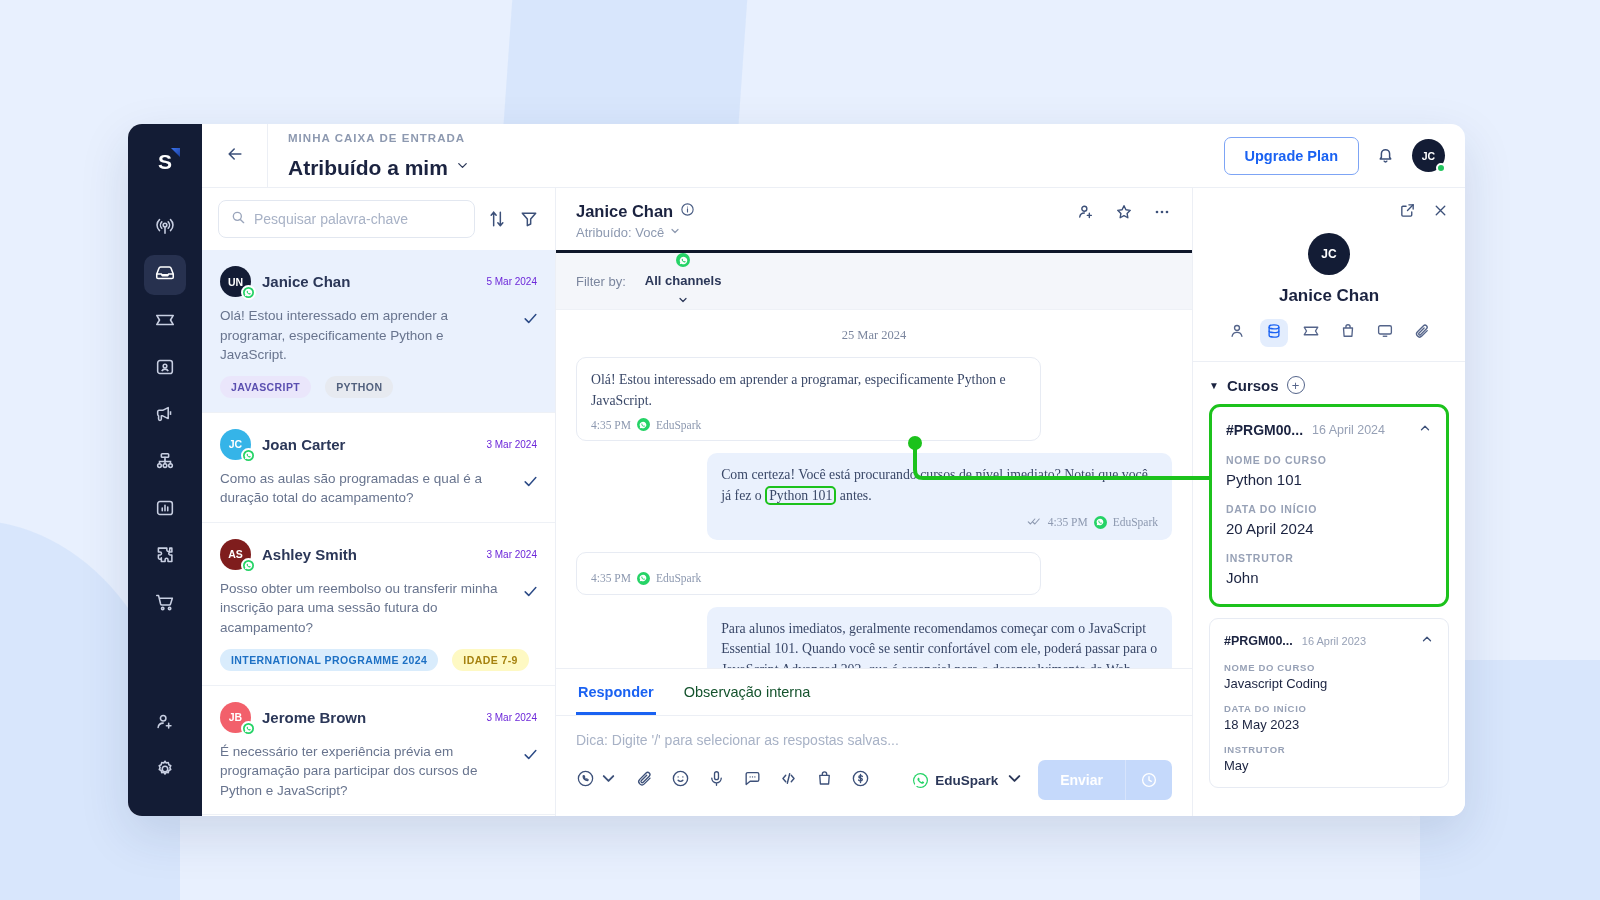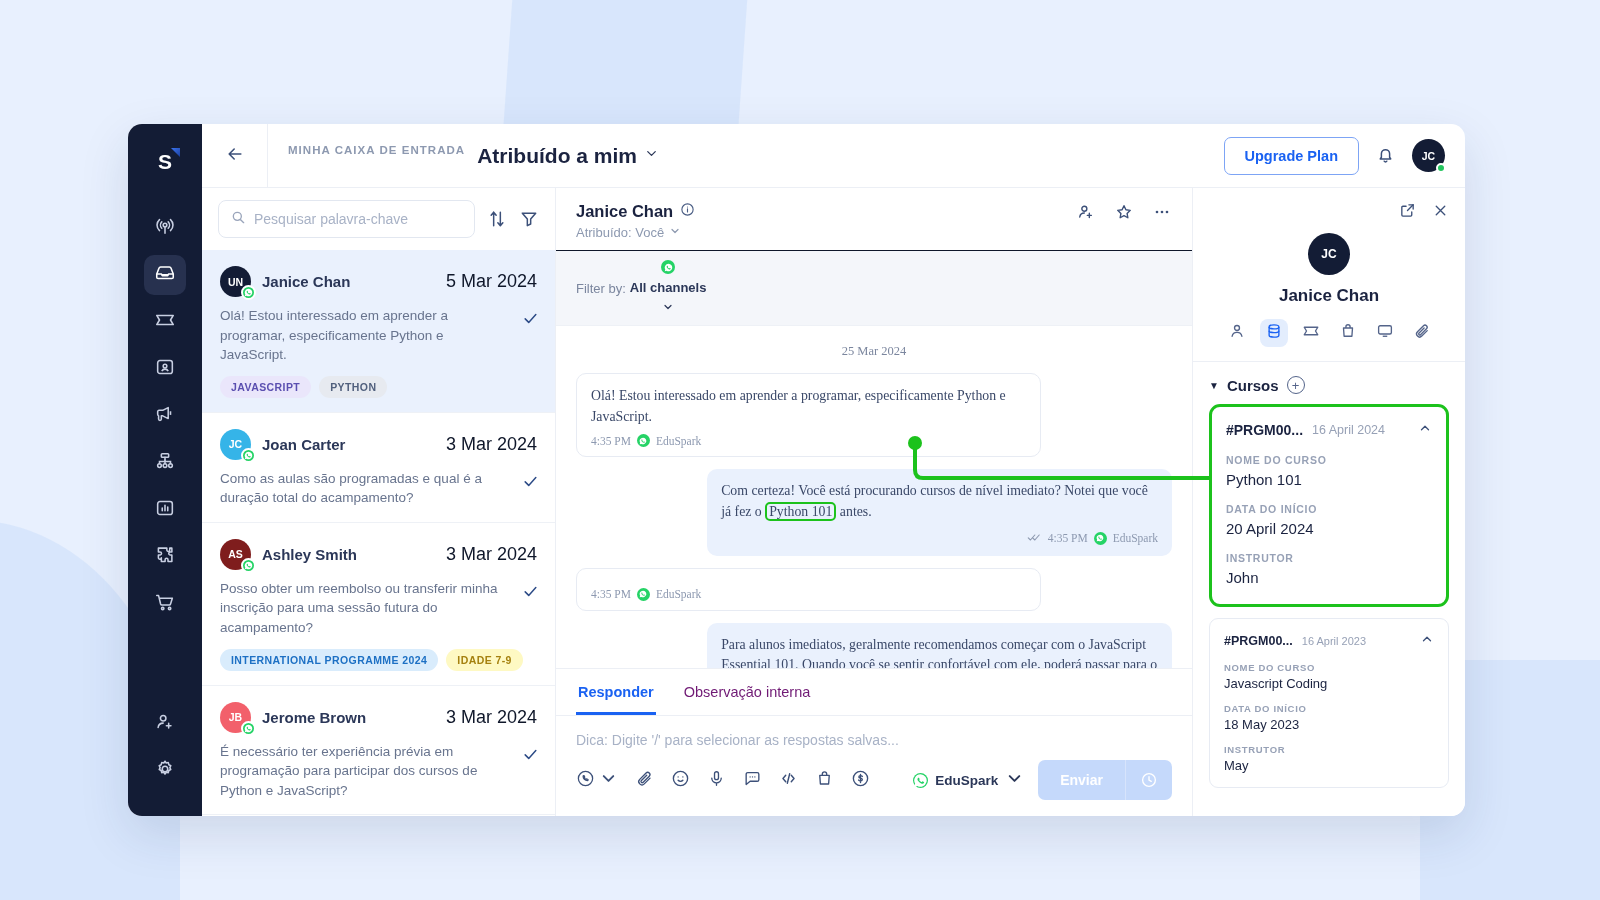--- a/index.html
+++ b/index.html
@@ -48,21 +48,21 @@
   .rail-btn svg { width: 22px; height: 22px; }
 
   
   #main-col { flex: 1 1 auto; display: flex; flex-direction: column; min-width: 0; }
 
   
   #topbar { height: 64px; flex: 0 0 64px; display: flex; align-items: center; border-bottom: 1px solid #eceff5; }
   #back-btn { width: 66px; height: 64px; display:flex; align-items:center; justify-content:center;
     color:#3c5079; cursor:pointer; border-right: 1px solid #eceff5; }
   #back-btn svg { width: 20px; height: 20px; }
-  #topbar-titles { padding-left: 20px; display:flex; flex-direction: row; justify-content:center; gap:12px; }
+  #topbar-titles { padding-left: 20px; display:flex; flex-direction: column; justify-content:center; gap:12px; }
   #inbox-eyebrow { font-size: 11.5px; letter-spacing: .09em; color: #8d99b0; font-weight: 600; }
   #inbox-title-row { display:flex; align-items:center; gap:7px; }
   #inbox-title { font-size: 21px; font-weight: 700; color: #1b2340; }
   #topbar-right { margin-left: auto; display:flex; align-items:center; gap: 16px; padding-right: 20px; }
   #upgrade-btn {
     border: 1px solid #7da4f5; color: #1a62f2; background: #fff;
     font-size: 14.5px; font-weight: 700; border-radius: 7px;
     padding: 10px 20px; cursor: pointer; font-family: inherit;
   }
   #bell-btn { color: #3c5079; cursor:pointer; display:flex; }
@@ -93,57 +93,57 @@
   #conv-list { flex:1 1 auto; overflow: hidden; }
   .conv-item { padding: 16px 18px 14px 18px; border-bottom: 1px solid #eef1f6; cursor:pointer; position: relative; }
   .conv-item.selected { background: #eaf1fd; }
   .conv-head { display:flex; align-items:center; gap:11px; }
   .conv-avatar { width: 31px; height: 31px; border-radius:50%; color:#fff; font-size: 10.5px; font-weight:700;
     display:flex; align-items:center; justify-content:center; position:relative; flex:0 0 31px; }
   .conv-avatar .wa { position:absolute; right:-5px; bottom:-3px; width:15px; height:15px; border-radius:50%;
     background:#25d366; border:2px solid #fff; display:flex; align-items:center; justify-content:center; }
   .conv-avatar .wa svg { width:9px; height:9px; color:#fff; }
   .conv-name { font-size: 15px; font-weight: 700; color: #2b3758; }
-  .conv-date { margin-left:auto; font-size: 18px; color: #0f172a; }
+  .conv-date { margin-left:auto; font-size: 10px; color: #6d28d9; }
   .conv-snippet { font-size: 13.5px; line-height: 1.45; color: #68748e; margin-top: 9px; padding-right: 38px; }
   .conv-check { position:absolute; right: 16px; top: 60px; color:#2b4a86; }
   .conv-check svg { width: 17px; height: 17px; }
-  .conv-tags { margin-top: 11px; display:flex; gap: 8px; flex-wrap: wrap; }
+  .conv-tags { margin-top: 11px; display:flex; gap: 14px; flex-wrap: wrap; }
   .tag { font-size: 10.5px; font-weight: 700; letter-spacing: .04em; padding: 5px 11px; border-radius: 20px; }
 
   
   #thread-col { flex: 1 1 auto; display:flex; flex-direction:column; min-width:0; border-right: 1px solid #eceff5; }
   #thread-head { padding: 14px 20px 10px 20px; display:flex; align-items:flex-start; }
   #thread-name-row { display:flex; align-items:center; gap:7px; }
   #thread-name { font-size: 16.5px; font-weight: 700; color:#1b2340; }
   #thread-assign { font-size: 13px; color:#8d99b0; margin-top:4px; display:flex; align-items:center; gap:5px; }
   #thread-head-actions { margin-left:auto; display:flex; align-items:center; gap:18px; color:#3c5079; }
   #thread-head-actions svg { width: 20px; height: 20px; }
 
-  #filter-bar { background:#f4f6fa; padding: 9px 20px; display:flex; align-items:center; gap:4px;
-    font-size: 13px; color:#7b869e; border-top:1px solid #0f172a; border-bottom:1px solid #eef1f6; }
+  #filter-bar { background:#f4f6fa; padding: 0 20px; display:flex; align-items:center; gap:19px;
+    font-size: 13px; color:#7b869e; border-top:3px solid #0f172a; border-bottom:1px solid #eef1f6; }
   #filter-bar .chan { color:#2b3758; font-weight:600; display:flex; align-items:center; gap:6px;flex-direction:column; }
 
   #msgs { flex:1 1 auto; padding: 14px 20px 10px 20px; overflow:hidden;font-family:Liberation Serif, serif; }
   .day-sep { text-align:center; font-size: 12.5px; color:#7b869e; margin: 4px 0 14px 0; }
   .msg { max-width: 78%; border-radius: 10px; padding: 12px 14px 9px 14px; margin-bottom: 12px; position: relative; }
   .msg.in { background:#fff; border:1px solid #e7ebf3; }
   .msg.out { background:#eaf1fd; margin-left:auto; }
   .msg-text { font-size: 13.8px; line-height: 1.5; color:#3a4868; }
   .msg-meta { display:flex; align-items:center; gap:6px; font-size: 11.5px; color:#8d99b0; margin-top: 7px; }
   .msg.out .msg-meta { justify-content:flex-end; }
   .msg-meta .wa-dot { width:13px; height:13px; border-radius:50%; background:#25d366; display:inline-flex;
     align-items:center; justify-content:center; }
   .msg-meta .wa-dot svg { width:8px; height:8px; color:#fff; }
   .hl { border: 2px solid #1cc21c; border-radius: 5px; padding: 0 2px; }
 
   
   #composer { border-top: 1px solid #eceff5; }
   #composer-tabs { display:flex; gap: 26px; padding: 0 20px; border-bottom:1px solid #eceff5; }
-  .ctab { padding: 15px 2px 12px 2px; font-size: 14.5px; color:#701a75; cursor:pointer; }
+  .ctab { padding: 15px 2px 12px 2px; font-size: 14.5px; color:#14532d; cursor:pointer; }
   .ctab.active { color:#1a62f2; font-weight:700; border-bottom: 3px solid #1a62f2; }
   #composer-input { padding: 16px 20px 6px 20px; font-size: 14px; color:#a8b2c6; }
   #composer-bar { display:flex; align-items:center; gap: 17px; padding: 6px 20px 16px 20px; color:#3c5079; }
   #composer-bar svg { width: 19px; height: 19px; }
   #composer-bar .grp { display:flex; align-items:center; gap:4px; }
   #composer-right { margin-left:auto; display:flex; align-items:center; gap: 14px; }
   #channel-pick { display:flex; align-items:center; gap:7px; font-size:13.5px; color:#2b3758; font-weight:600; cursor:pointer; }
   #send-btn { display:flex; align-items:center; background:#c5d9fb; border-radius:7px; overflow:hidden; cursor:pointer; }
   #send-label { color:#fff; font-size:14px; font-weight:700; padding: 11px 22px; }
   #send-sched { padding: 11px 14px; border-left: 1px solid #d7e4fc; color:#fff; display:flex; }

